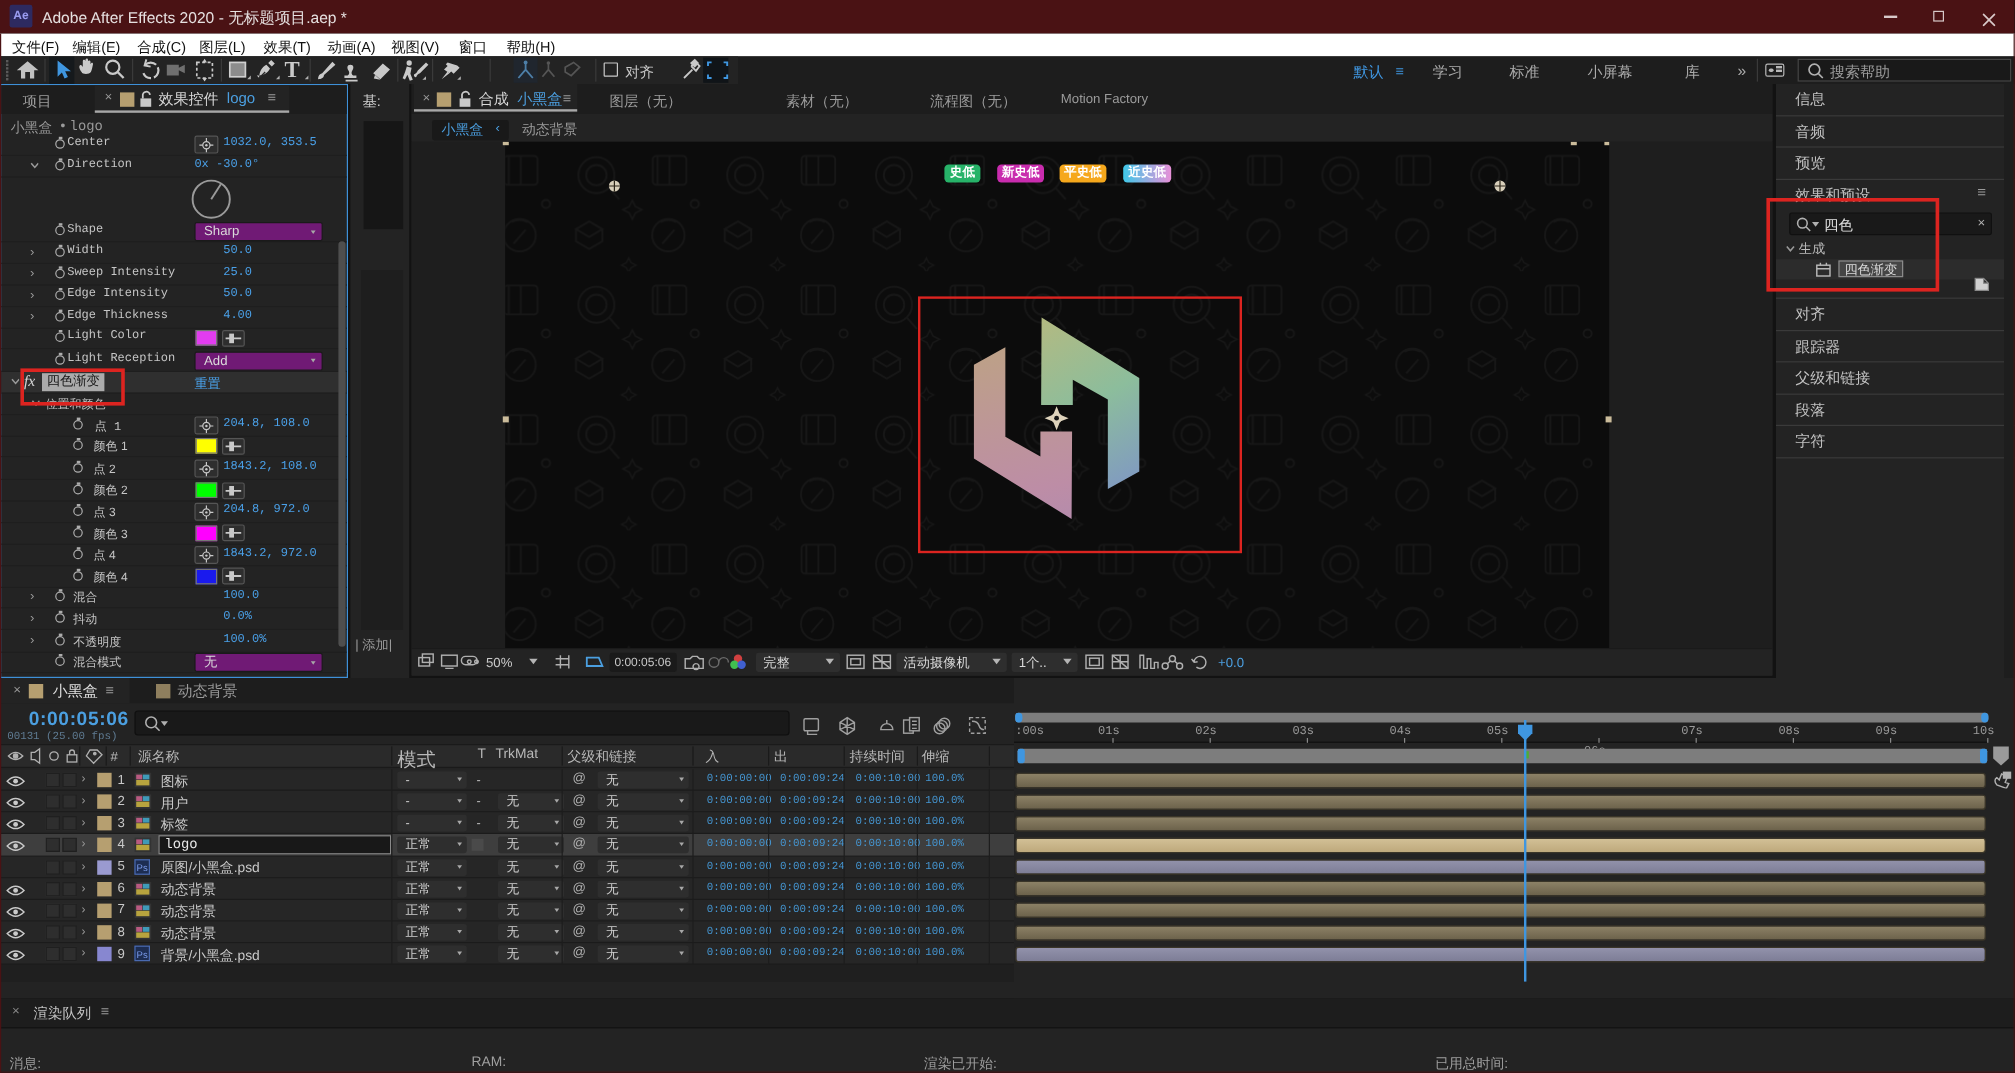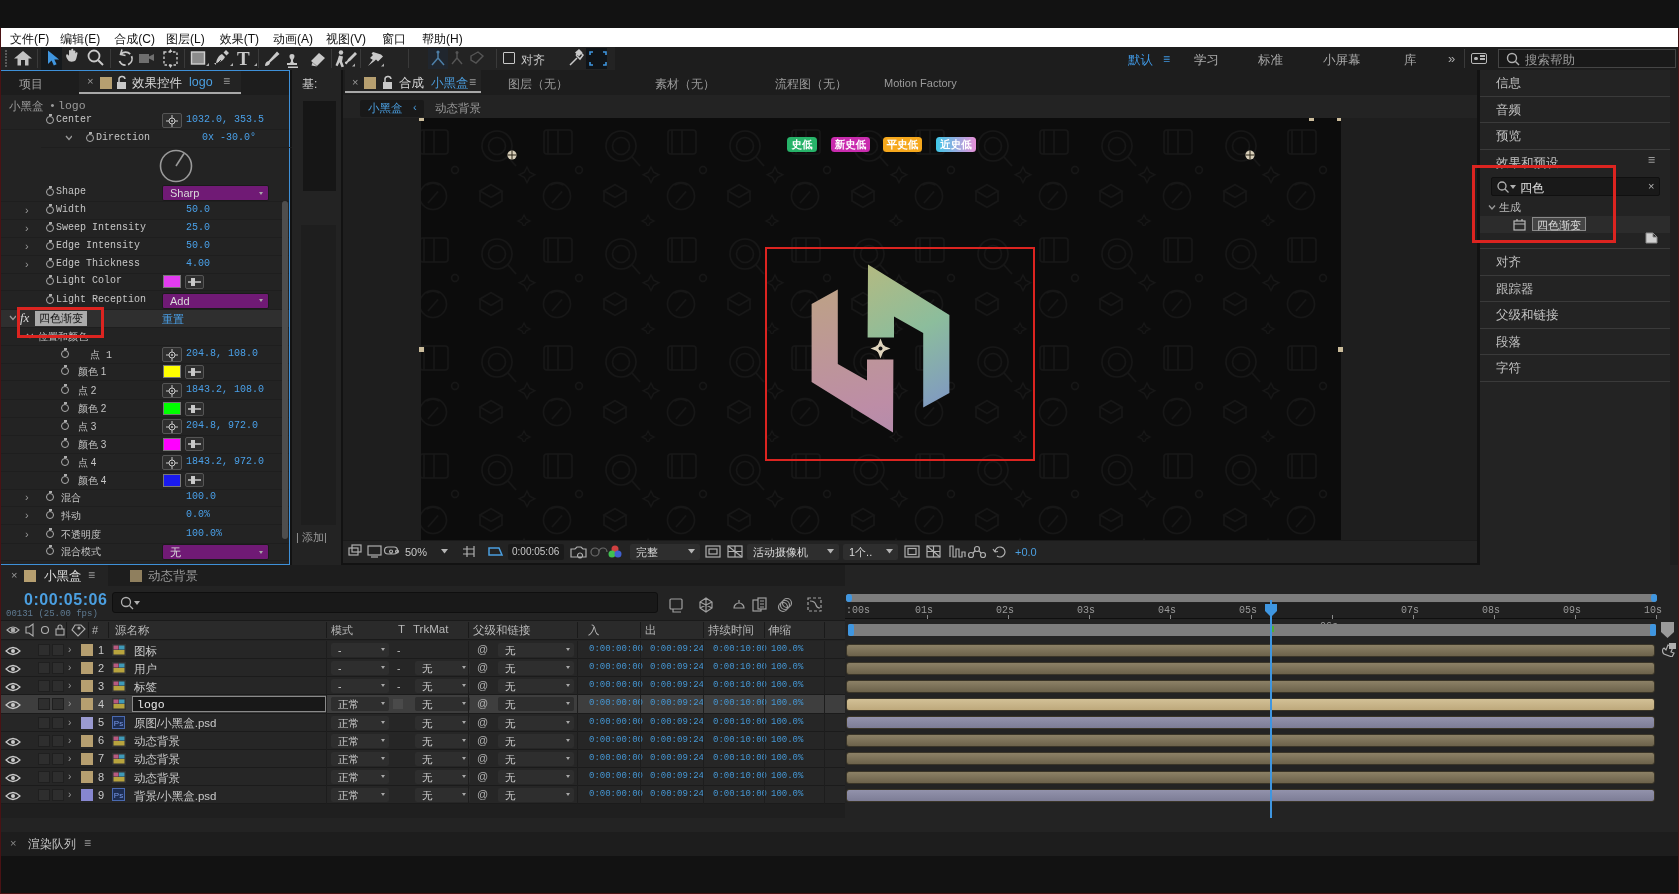--- a/index.html
+++ b/index.html
@@ -22,20 +22,31 @@
 .xhair{position:absolute;left:161px;top:1px;width:20px;height:15px;background:#2e2e2e;border:1px solid #555;border-radius:2px;text-align:center;}
 .dd{position:absolute;left:161px;top:1px;height:16px;background:#701a75;border:1px solid #1a1a1a;border-radius:2px;color:#dadada;font-size:11px;line-height:15px;padding-left:7px;font-family:'Liberation Sans';}
 .swatch{position:absolute;left:162px;top:2px;width:18px;height:13px;border:1px solid #777;}
 .slid{position:absolute;left:184px;top:1.5px;width:19px;height:14px;background:#2e2e2e;border:1px solid #555;border-radius:2px;text-align:center;}
 
 </style>
 </head>
 <body>
 <div id="root">
 
+  <div class="abs" style="left:0;top:0;width:1679px;height:28px;background:#4a1214;">
+    <div class="abs" style="left:8px;top:4px;width:19px;height:19px;background:#2d2a60;border-radius:2px;color:#9a9cf0;font-size:10px;font-weight:bold;text-align:center;line-height:19px;">Ae</div>
+    <div class="abs txt" style="left:35px;top:6px;font-size:13px;color:#e6e0e0;">Adobe After Effects 2020 - 无标题项目.aep *</div>
+    <div class="abs" style="left:1570px;top:13px;width:11px;height:1.5px;background:#d8c9c9;"></div>
+    <div class="abs" style="left:1611px;top:9px;width:9px;height:9px;border:1.4px solid #d8c9c9;"></div>
+    <div class="abs" style="left:1652px;top:9px;width:11px;height:11px;">
+      <svg width="11" height="11">
+          <path d="M0.5,0.5 L10.5,10.5 M10.5,0.5 L0.5,10.5" stroke="#d8c9c9" stroke-width="1.4"></path>
+        </svg>
+    </div>
+  </div>
 
   <div class="abs" style="left:0;top:28px;width:1679px;height:19px;background:#ffffff;">
     <div class="abs txt" style="left:10px;top:3px;font-size:12px;color:#111;">文件(F)<span style="margin-left:11px">编辑(E)</span><span style="margin-left:14px">合成(C)</span><span style="margin-left:11px">图层(L)</span><span style="margin-left:15px">效果(T)</span><span style="margin-left:14px">动画(A)</span><span style="margin-left:13px">视图(V)</span><span style="margin-left:16px">窗口</span><span style="margin-left:16px">帮助(H)</span></div>
   </div>
 
   <div class="abs" style="left:0;top:47px;width:1679px;height:23px;background:#1d1d1d;">
     <div class="abs" style="left:0;top:0;width:615px;height:23px;background:#232323;"></div>
     <div id="tools" class="abs" style="left:0;top:0;width:1679px;height:23px;">
       <svg width="1679" height="23" style="position:absolute;left:0;top:0;">
 
@@ -169,21 +180,21 @@
 <div class="prow" style="top:41px;">
           <span class="sw" style="left:45px;"></span>
           <span class="abs txt" style="left:55px;top:2px;">Center</span>
           <span class="xhair"><svg width="12" height="12" style="margin-top:1px">
               <circle cx="6" cy="6" r="3" stroke="#c9c9c9" fill="none"></circle>
               <path d="M6,0 V3 M6,9 V12 M0,6 H3 M9,6 H12" stroke="#c9c9c9"></path>
               <circle cx="6" cy="6" r="1" fill="#c9c9c9"></circle>
             </svg></span>
           <span class="abs txt val" style="left:185px;">1032.0, 353.5</span>
         </div>
-<div class="prow" style="top:59px;margin-left:40px;">
+<div class="prow" style="top:59px;">
           <svg class="chev" style="left:24px;top:5px;" width="8" height="6">
             <path d="M1,1 L4,4.5 L7,1" stroke="#9a9a9a" stroke-width="1.3" fill="none"></path>
           </svg>
           <span class="sw" style="left:45px;"></span>
           <span class="abs txt" style="left:55px;top:2px;">Direction</span>
           <span class="abs txt val" style="left:161px;">0x -30.0°</span>
         </div>
 <div class="prow" style="top:113px;">
           <span class="sw" style="left:45px;"></span>
           <span class="abs txt" style="left:55px;top:2px;">Shape</span>
@@ -237,21 +248,21 @@
           <span class="abs txt" style="left:161px;top:2px;color:#4aa0e8;font-size:11px;font-family:'Liberation Sans';">重置</span>
         </div>
 <div class="prow" style="top:256.5px;">
           <svg class="chev" style="left:25px;top:5px;" width="8" height="6">
             <path d="M1,1 L4,4.5 L7,1" stroke="#9a9a9a" stroke-width="1.3" fill="none"></path>
           </svg>
           <span class="abs txt" style="left:37px;top:2px;font-family:'Liberation Sans';">位置和颜色</span>
         </div>
 <div class="prow" style="top:275px;">
           <span class="sw" style="left:60px;"></span>
-          <span class="abs txt" style="left:89px;top:2px;font-family:Liberation Mono, monospace;">点 1</span>
+          <span class="abs txt" style="left:78px;top:2px;font-family:Liberation Mono, monospace;">点 1</span>
           <span class="xhair"><svg width="12" height="12" style="margin-top:1px">
               <circle cx="6" cy="6" r="3" stroke="#c9c9c9" fill="none"></circle>
               <path d="M6,0 V3 M6,9 V12 M0,6 H3 M9,6 H12" stroke="#c9c9c9"></path>
               <circle cx="6" cy="6" r="1" fill="#c9c9c9"></circle>
             </svg></span>
           <span class="abs txt val" style="left:185px;">204.8, 108.0</span>
         </div>
 <div class="prow" style="top:292.4px;">
           <span class="sw" style="left:60px;"></span>
           <span class="abs txt" style="left:77px;top:2px;font-family:'Liberation Sans';">颜色 1</span>
@@ -619,21 +630,21 @@
           <path d="M26,7 h3 l4,-3 v12 l-4,-3 h-3 z"></path>
           <circle cx="45" cy="10" r="3.5"></circle>
           <rect x="56" y="9" width="8" height="6"></rect>
           <path d="M58,9 v-2 a2,2 0 0 1 4,0 v2"></path>
           <path d="M75,5 l6,0 4,4 -7,7 -6,-6 z"></path>
           <circle cx="79" cy="8" r="1" fill="#b0b0b0"></circle>
         </g>
         <text x="92" y="14" fill="#b8b8b8" font-size="11">#</text>
       </svg>
 <div class="abs txt" style="left:115px;top:58px;font-size:11.5px;color:#b8b8b8;">源名称</div>
-<div class="abs txt" style="left:331px;top:58px;font-size:11px;color:#b8b8b8;">模式</div>
+<div class="abs txt" style="left:331px;top:58px;font-size:16px;color:#b8b8b8;">模式</div>
 <div class="abs txt" style="left:398px;top:58px;font-size:11.5px;color:#b8b8b8;">T</div>
 <div class="abs txt" style="left:413px;top:58px;font-size:11.5px;color:#b8b8b8;">TrkMat</div>
 <div class="abs txt" style="left:473px;top:58px;font-size:11.5px;color:#b8b8b8;">父级和链接</div>
 <div class="abs txt" style="left:588px;top:58px;font-size:11.5px;color:#b8b8b8;">入</div>
 <div class="abs txt" style="left:645px;top:58px;font-size:11.5px;color:#b8b8b8;">出</div>
 <div class="abs txt" style="left:708px;top:58px;font-size:11.5px;color:#b8b8b8;">持续时间</div>
 <div class="abs txt" style="left:768px;top:58px;font-size:11.5px;color:#b8b8b8;">伸缩</div>
 <div class="abs" style="left:66px;top:57px;width:1px;height:16px;background:#1a1a1a;"></div>
 <div class="abs" style="left:88px;top:57px;width:1px;height:16px;background:#1a1a1a;"></div>
 <div class="abs" style="left:108px;top:57px;width:1px;height:16px;background:#1a1a1a;"></div>
@@ -927,17 +938,23 @@
         <path d="M1,1 h12 v7 l-6,6 -6,-6 z" fill="#3f96e0"></path>
       </svg>
   </div>
 
   <div class="abs" style="left:0;top:832px;width:1679px;height:24px;background:#1d1d1d;">
     <div class="abs txt" style="left:10px;top:5px;font-size:11px;color:#8a8a8a;">×</div>
     <div class="abs txt" style="left:28px;top:4px;font-size:12px;color:#c4c4c4;">渲染队列</div>
     <div class="abs txt" style="left:84px;top:4px;font-size:12px;color:#9a9a9a;">≡</div>
   </div>
 
+  <div class="abs" style="left:0;top:856px;width:1679px;height:38px;background:#232323;border-top:1px solid #111;">
+    <div class="abs txt" style="left:8px;top:22px;font-size:11.5px;color:#9f9f9f;">消息:</div>
+    <div class="abs txt" style="left:393px;top:22px;font-size:11.5px;color:#9f9f9f;">RAM:</div>
+    <div class="abs txt" style="left:770px;top:22px;font-size:11.5px;color:#9f9f9f;">渲染已开始:</div>
+    <div class="abs txt" style="left:1196px;top:22px;font-size:11.5px;color:#9f9f9f;">已用总时间:</div>
+  </div>
 
   <div class="abs" style="left:0;top:28px;width:1px;height:866px;background:#4a1214;"></div>
   <div class="abs" style="left:1678px;top:28px;width:1px;height:866px;background:#4a1214;"></div>
   <div class="abs" style="left:0;top:893px;width:1679px;height:1px;background:#4a1214;"></div>
 </div>
 
 </body></html>

